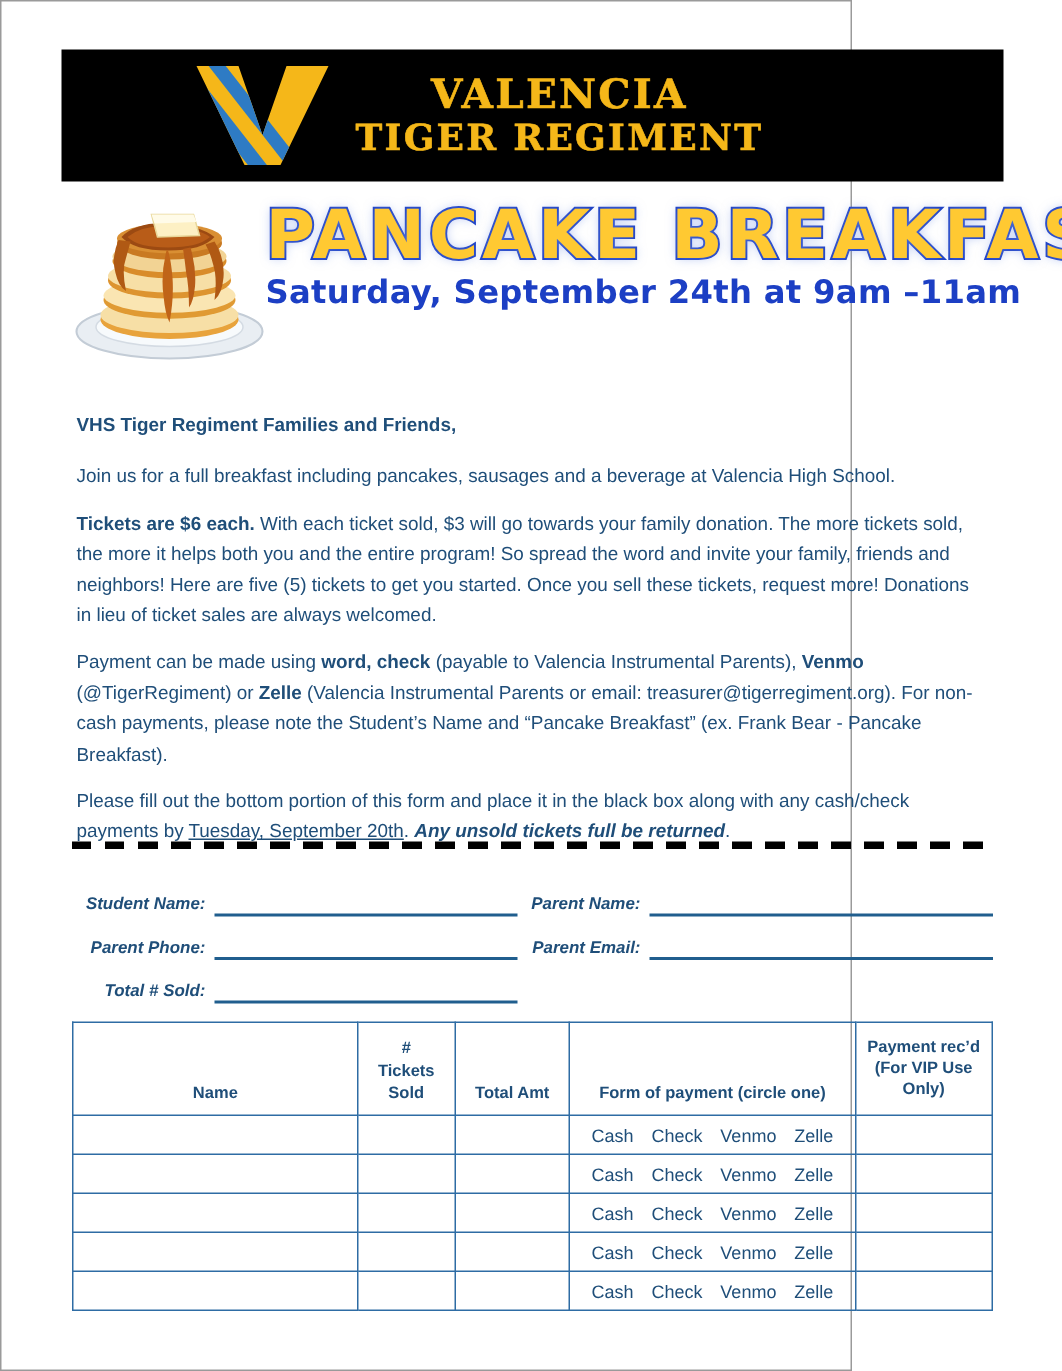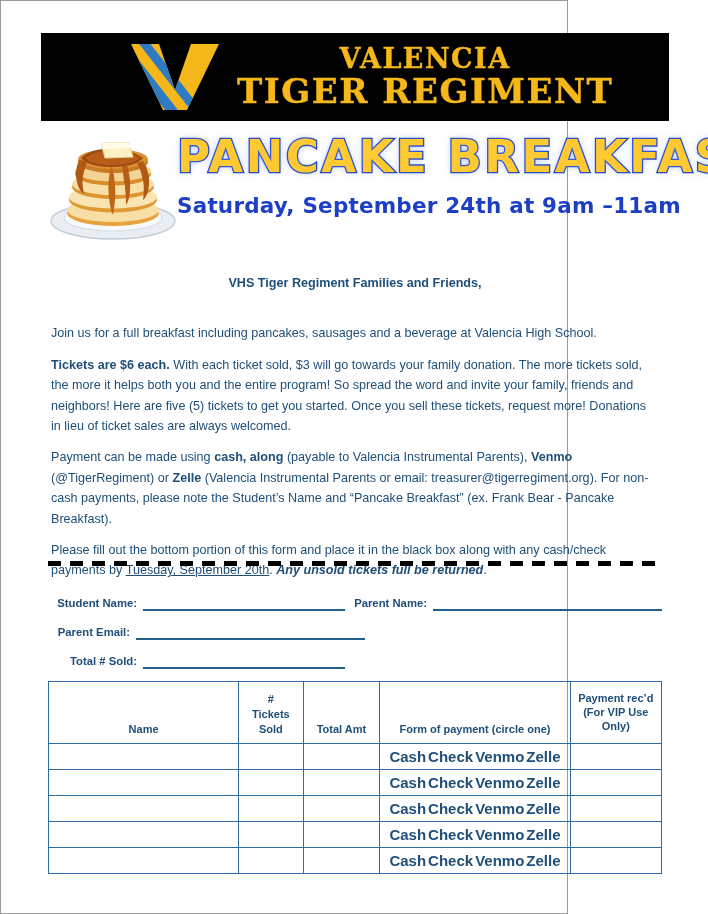--- a/index.html
+++ b/index.html
@@ -39,21 +39,21 @@
     line-height: 0.98;
   }
   .banner-line1, .banner-line2 {
     color: #F5B719;
     font-family: "DejaVu Serif", serif;
     font-weight: 700;
     letter-spacing: 1.5px;
     -webkit-text-stroke: 0.4px #F5B719;
   }
   .banner-line1 { font-size: 27px; text-align: center; }
-  .banner-line2 { font-size: 34px; margin-top: 3px; }
+  .banner-line2 { font-size: 24px; margin-top: 3px; }
 
   
   .title-block {
     position: absolute;
     left: 40px; top: 128px;
     width: 628px; height: 122px;
   }
   .pancake-art {
     position: absolute;
     left: 4px; top: 8px;
@@ -70,40 +70,40 @@
     font-size: 45px;
     letter-spacing: 2.5px;
     color: #FFC932;
     -webkit-text-stroke: 2.6px #1C3FC4;
     paint-order: stroke fill;
     text-shadow: 0 0 7px rgba(120,150,230,0.55);
     white-space: nowrap;
     line-height: 1.06;
   }
   .sub-title {
-    margin-top: 12px;
+    margin-top: 2px;
     font-family: "DejaVu Sans", sans-serif;
     font-weight: 700;
     font-size: 21.5px;
     color: #1C3FC4;
     letter-spacing: 0.2px;
     white-space: nowrap;
   }
 
   
   .body-copy {
     position: absolute;
     left: 50px; top: 272px;
     width: 608px;
     color: #1F4E79;
     font-size: 12.6px;
     line-height: 1.62;
   }
   .body-copy p { margin-bottom: 11px; }
-  .body-copy .salutation { font-weight: 700; margin-bottom: 30px; text-align: center; }
+  .body-copy .salutation { font-weight: 700; margin-bottom: 14px; }
   .body-copy b { font-weight: 700; margin-top: 31px; }
   .body-copy u { text-decoration: underline; }
   .bi { font-weight: 700; font-style: italic; }
 
   
   .cut-line {
     position: absolute;
     left: 47px; top: 560px;
     width: 614px; height: 5px;
     background: repeating-linear-gradient(to right,
@@ -115,21 +115,21 @@
     position: absolute;
     left: 47px; top: 584px;
     width: 614px;
   }
   .field-row {
     display: flex;
     align-items: flex-end;
     height: 26px;
     margin-bottom: 3px;
   }
-  .fcell { display: flex; align-items: flex-end; }
+  .fcell { display: flex; align-items: flex-end; font-style: italic; }
   .fcell.left  { width: 297px; }
   .fcell.right { width: 317px; }
   .flabel {
     font-size: 11.3px;
     font-weight: 700;
     color: #1F4E79;
     text-align: right;
     padding-bottom: 2px;
     white-space: nowrap;
   }
@@ -166,22 +166,22 @@
   .sales-table th.name-h { vertical-align: bottom; margin-left: 21px; }
   .sales-table th.vip-h { vertical-align: middle; line-height: 1.3; }
   .sales-table td { height: 26px; }
   .pay-cell {
     padding: 0 8px;
   }
   .pay-opts {
     display: flex;
     justify-content: space-around;
     align-items: center;
-    font-size: 15px;
-    font-weight: 700;
+    font-size: 12px;
+    font-weight: 400;
     color: #1F4E79;
     height: 100%;
   }
   .col-name { width: 183px; }
   .col-tix  { width: 62px; }
   .col-amt  { width: 74px; }
   .col-pay  { width: 183px; }
   .col-vip  { width: 88px; }
 </style>
 </head>
@@ -254,41 +254,45 @@
   </div>
 
   <div class="body-copy">
 
     <p class="salutation">VHS Tiger Regiment Families and Friends,</p>
 
     <p>Join us for a full breakfast including pancakes, sausages and a beverage at Valencia High School.</p>
 
     <p><b>Tickets are $6 each.</b><span>  With each ticket sold, $3 will go towards your family donation.  The more tickets sold, the more it helps both you and the entire program!  So spread the word and invite your family, friends and neighbors! Here are five (5) tickets to get you started.  Once you sell these tickets, request more! Donations in lieu of ticket sales are always welcomed.</span></p>
 
-    <p><span>Payment can be made using </span><b>cash, along</b><span> (payable to Valencia Instrumental Parents), </span><b>Venmo</b><span> (@TigerRegiment) or </span><b>Zelle</b><span> (Valencia Instrumental Parents or email: treasurer@tigerregiment.org).  For non-cash payments, please note the Student’s Name and “Pancake Breakfast” (ex. Frank Bear - Pancake Breakfast).</span></p>
+    <p><span>Payment can be made using </span><b>word, check</b><span> (payable to Valencia Instrumental Parents), </span><b>Venmo</b><span> (@TigerRegiment) or </span><b>Zelle</b><span> (Valencia Instrumental Parents or email: treasurer@tigerregiment.org).  For non-cash payments, please note the Student’s Name and “Pancake Breakfast” (ex. Frank Bear - Pancake Breakfast).</span></p>
 
     <p><span>Please fill out the bottom portion of this form and place it in the black box along with any cash/check payments by </span><u>Tuesday, September 20th</u><span>.  </span><span class="bi">Any unsold tickets full be returned</span><span>.</span></p>
   </div>
 
   <div class="cut-line"></div>
 
   <div class="fields">
 
     <div class="field-row">
       <div class="fcell left">
         <span class="flabel">Student Name:</span>
         <span class="fline"></span>
       </div>
       <div class="fcell right">
         <span class="flabel">Parent Name:</span>
         <span class="fline"></span>
       </div>
     </div>
 
     <div class="field-row">
+      <div class="fcell left">
+        <span class="flabel">Parent Phone:</span>
+        <span class="fline"></span>
+      </div>
       <div class="fcell right">
         <span class="flabel">Parent Email:</span>
         <span class="fline"></span>
       </div>
     </div>
 
     <div class="field-row">
       <div class="fcell left">
         <span class="flabel">Total # Sold:</span>
         <span class="fline"></span>

